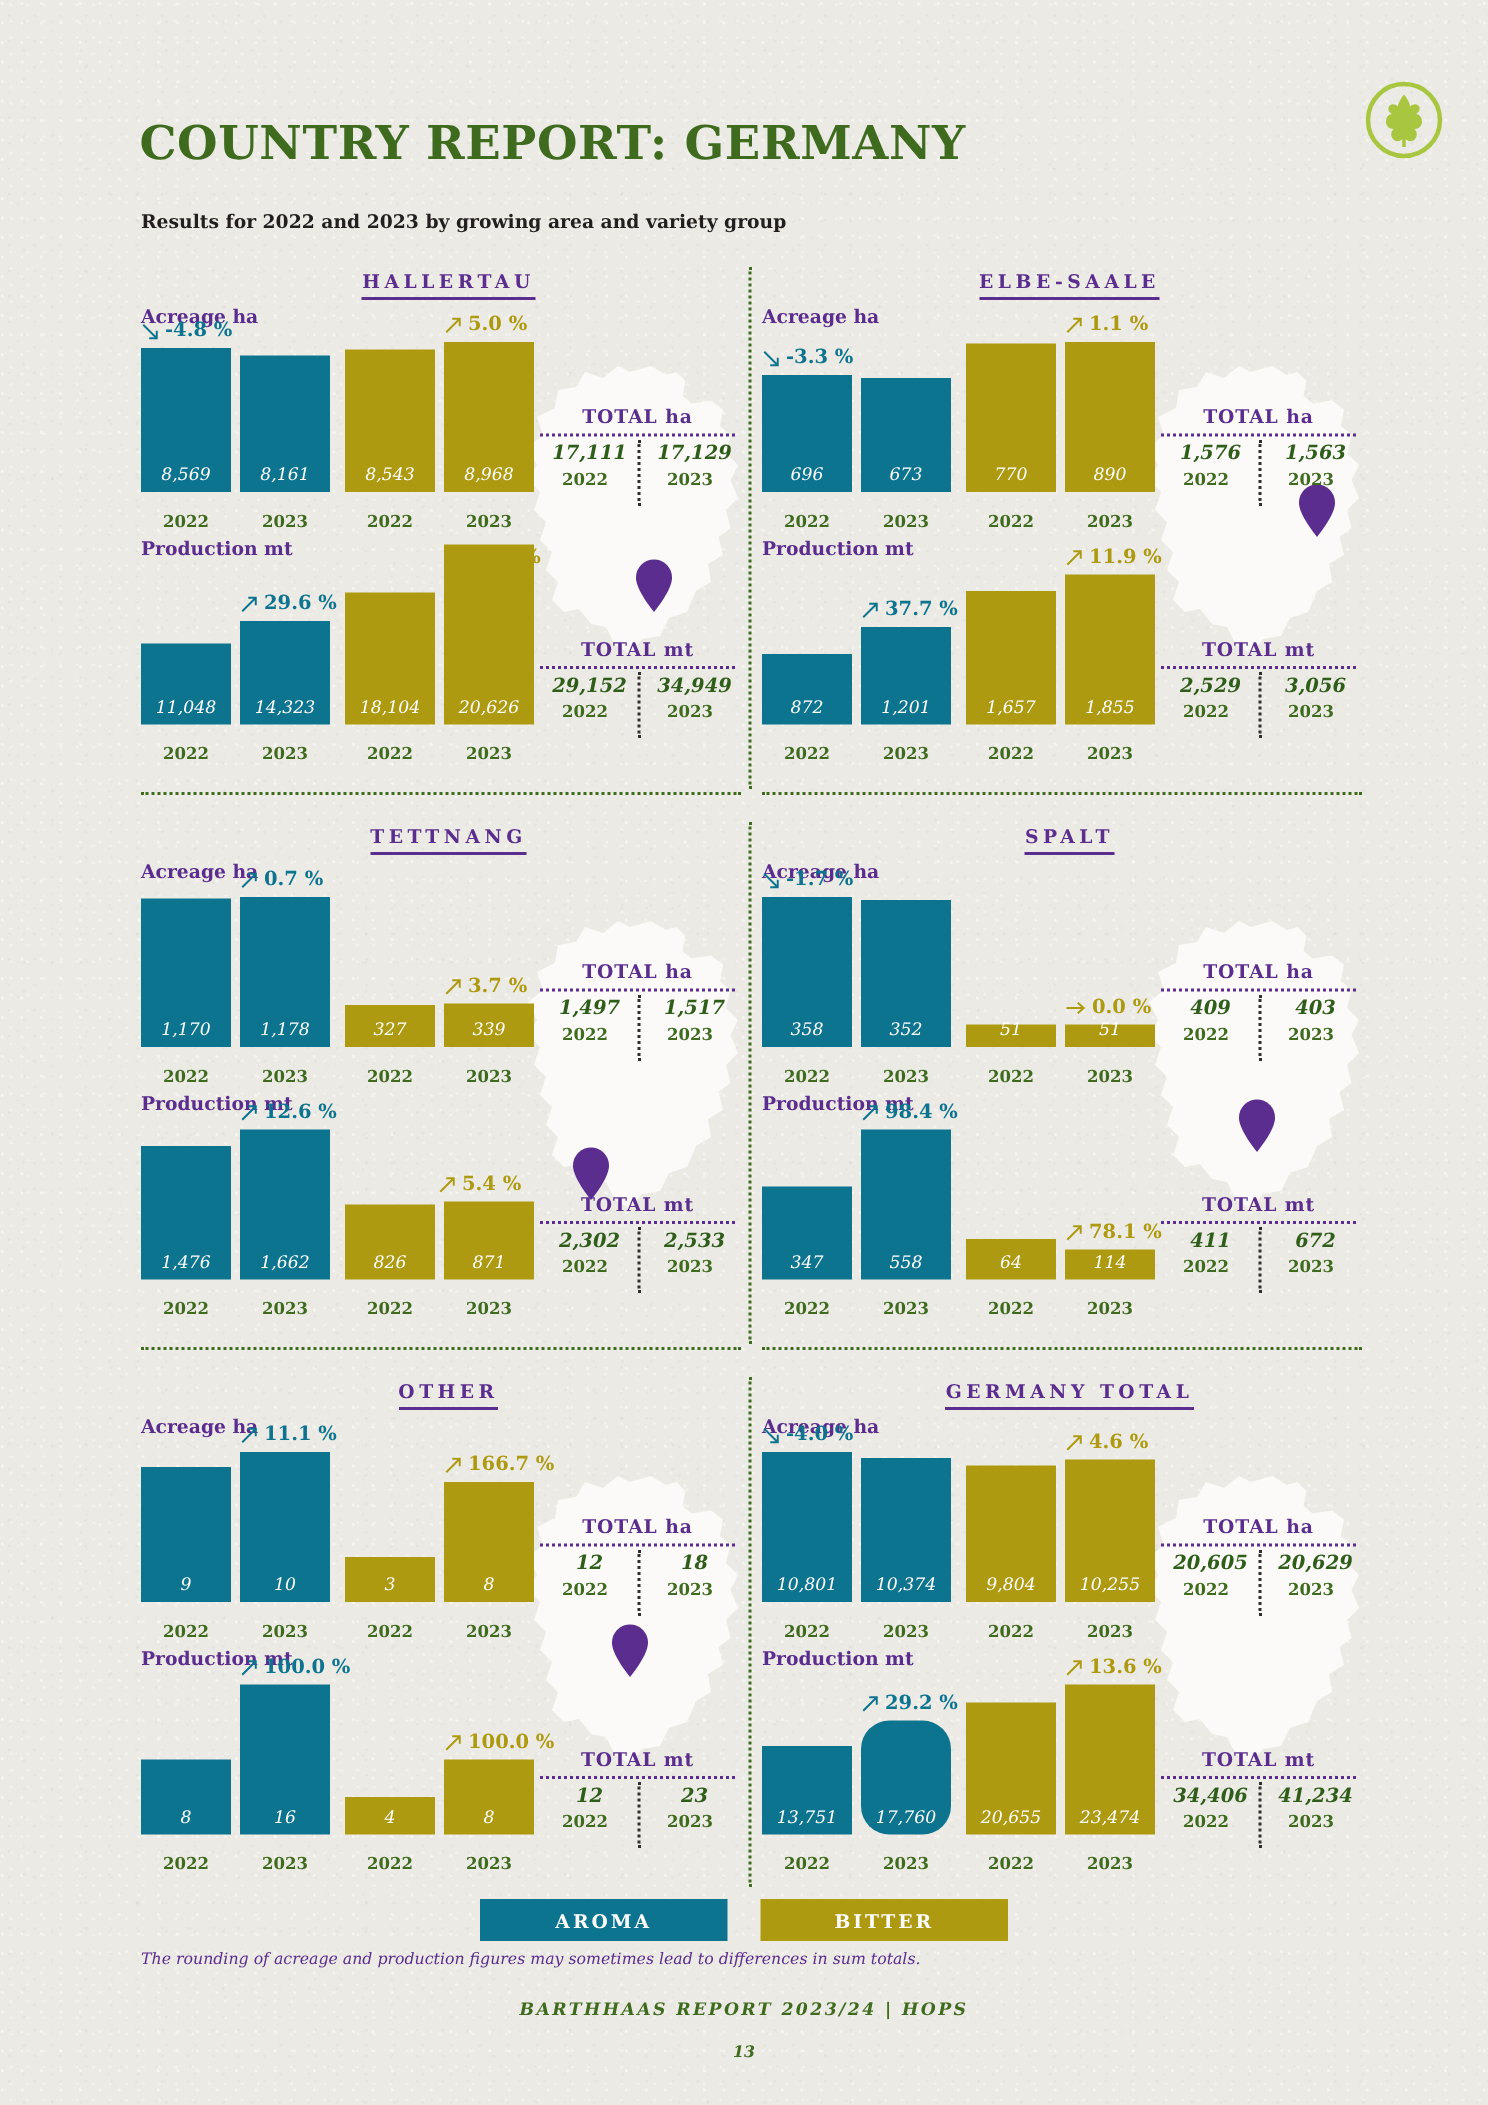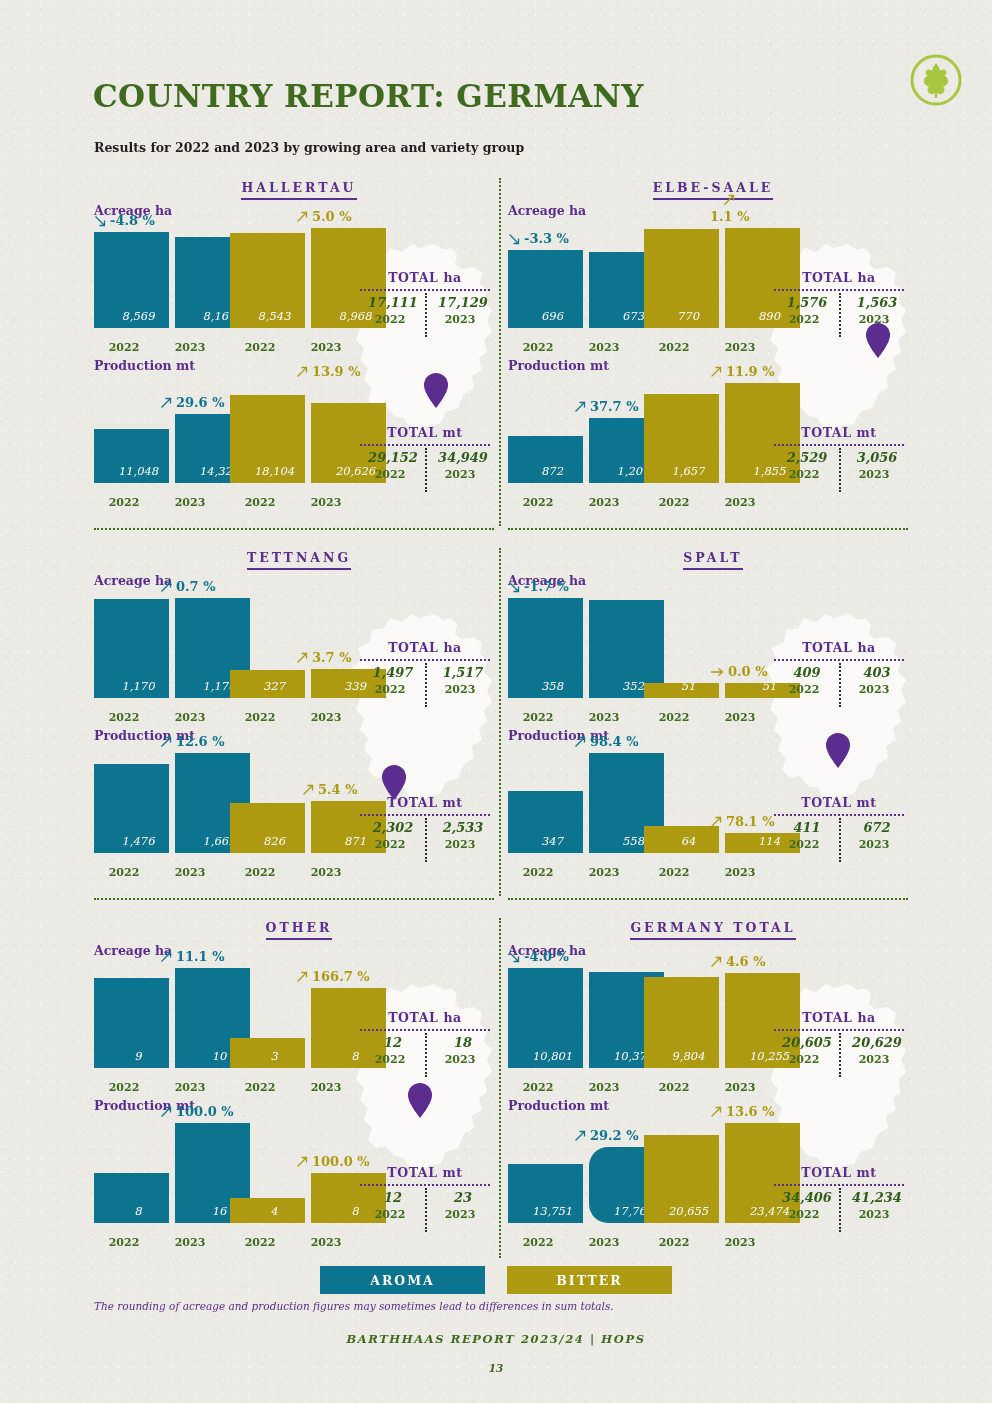--- a/index.html
+++ b/index.html
@@ -52,21 +52,21 @@
   .block{position:relative;height:155px;}
   .block-label{
     position:absolute;left:0;top:0;
     font-family:"DejaVu Serif", serif;font-weight:700;font-size:12.5px;
     color:#5b2d8e;
   }
 
   
   .pair{position:absolute;bottom:30px;height:110px;}
   .pair .bars{position:absolute;bottom:0;left:0;display:flex;align-items:flex-end;gap:6px;}
-  .bar{position:relative;width:60px;display:flex;align-items:flex-end;justify-content:center;padding-left:15px;}
+  .bar{position:relative;width:60px;display:flex;align-items:flex-end;justify-content:center;}
   .bar span{
     font-family:"DejaVu Serif", serif;font-style:italic;font-size:11.5px;color:#ffffff;
     padding-bottom:5px;white-space:nowrap;
   }
   .bar.aroma{background:#0d7490;}
   .bar.bitter{background:#ad9a10;}
   .yearrow{position:absolute;bottom:-26px;left:0;display:flex;gap:6px;}
   .yearrow div{
     width:60px;text-align:center;
     font-family:"DejaVu Serif", serif;font-weight:700;font-size:11px;color:#3f6b1f;
@@ -249,21 +249,21 @@
             <div class="delta bitter" style="left:66px;bottom:104px;">
               <svg width="13" height="12" viewBox="0 0 13 12">
                 <path d="M1.5 10.5 L10.5 1.5 M5.5 1.5 L10.5 1.5 L10.5 6.5" fill="none" stroke="#ad9a10" stroke-width="1.3"></path>
               </svg>
               <span>13.9 %</span>
             </div>
             <div class="bars">
               <div class="bar bitter" style="height:88px;">
                 <span>18,104</span>
               </div>
-              <div class="bar bitter" style="height:80px;">
+              <div class="bar bitter" style="height:120px;">
                 <span>20,626</span>
               </div>
             </div>
             <div class="yearrow">
               <div>2022</div>
               <div>2023</div>
             </div>
           </div>
           <div class="totals" style="left:258px;bottom:32px;">
             <div class="tlabel">TOTAL mt</div>
@@ -306,21 +306,21 @@
               <div class="bar aroma" style="height:76px;">
                 <span>673</span>
               </div>
             </div>
             <div class="yearrow">
               <div>2022</div>
               <div>2023</div>
             </div>
           </div>
           <div class="pair" style="left:136px;">
-            <div class="delta bitter" style="left:66px;bottom:104px;flex-direction:column;">
+            <div class="delta bitter" style="left:66px;bottom:104px;">
               <svg width="13" height="12" viewBox="0 0 13 12">
                 <path d="M1.5 10.5 L10.5 1.5 M5.5 1.5 L10.5 1.5 L10.5 6.5" fill="none" stroke="#ad9a10" stroke-width="1.3"></path>
               </svg>
               <span>1.1 %</span>
             </div>
             <div class="bars">
               <div class="bar bitter" style="height:99px;">
                 <span>770</span>
               </div>
               <div class="bar bitter" style="height:100px;">
@@ -485,21 +485,21 @@
               <div class="bar aroma" style="height:100px;">
                 <span>1,662</span>
               </div>
             </div>
             <div class="yearrow">
               <div>2022</div>
               <div>2023</div>
             </div>
           </div>
           <div class="pair" style="left:136px;">
-            <div class="delta bitter" style="left:72px;bottom:56px;margin-top:40px;">
+            <div class="delta bitter" style="left:62px;bottom:56px;margin-top:40px;">
               <svg width="13" height="12" viewBox="0 0 13 12">
                 <path d="M1.5 10.5 L10.5 1.5 M5.5 1.5 L10.5 1.5 L10.5 6.5" fill="none" stroke="#ad9a10" stroke-width="1.3"></path>
               </svg>
               <span>5.4 %</span>
             </div>
             <div class="bars">
               <div class="bar bitter" style="height:50px;">
                 <span>826</span>
               </div>
               <div class="bar bitter" style="height:52px;">

